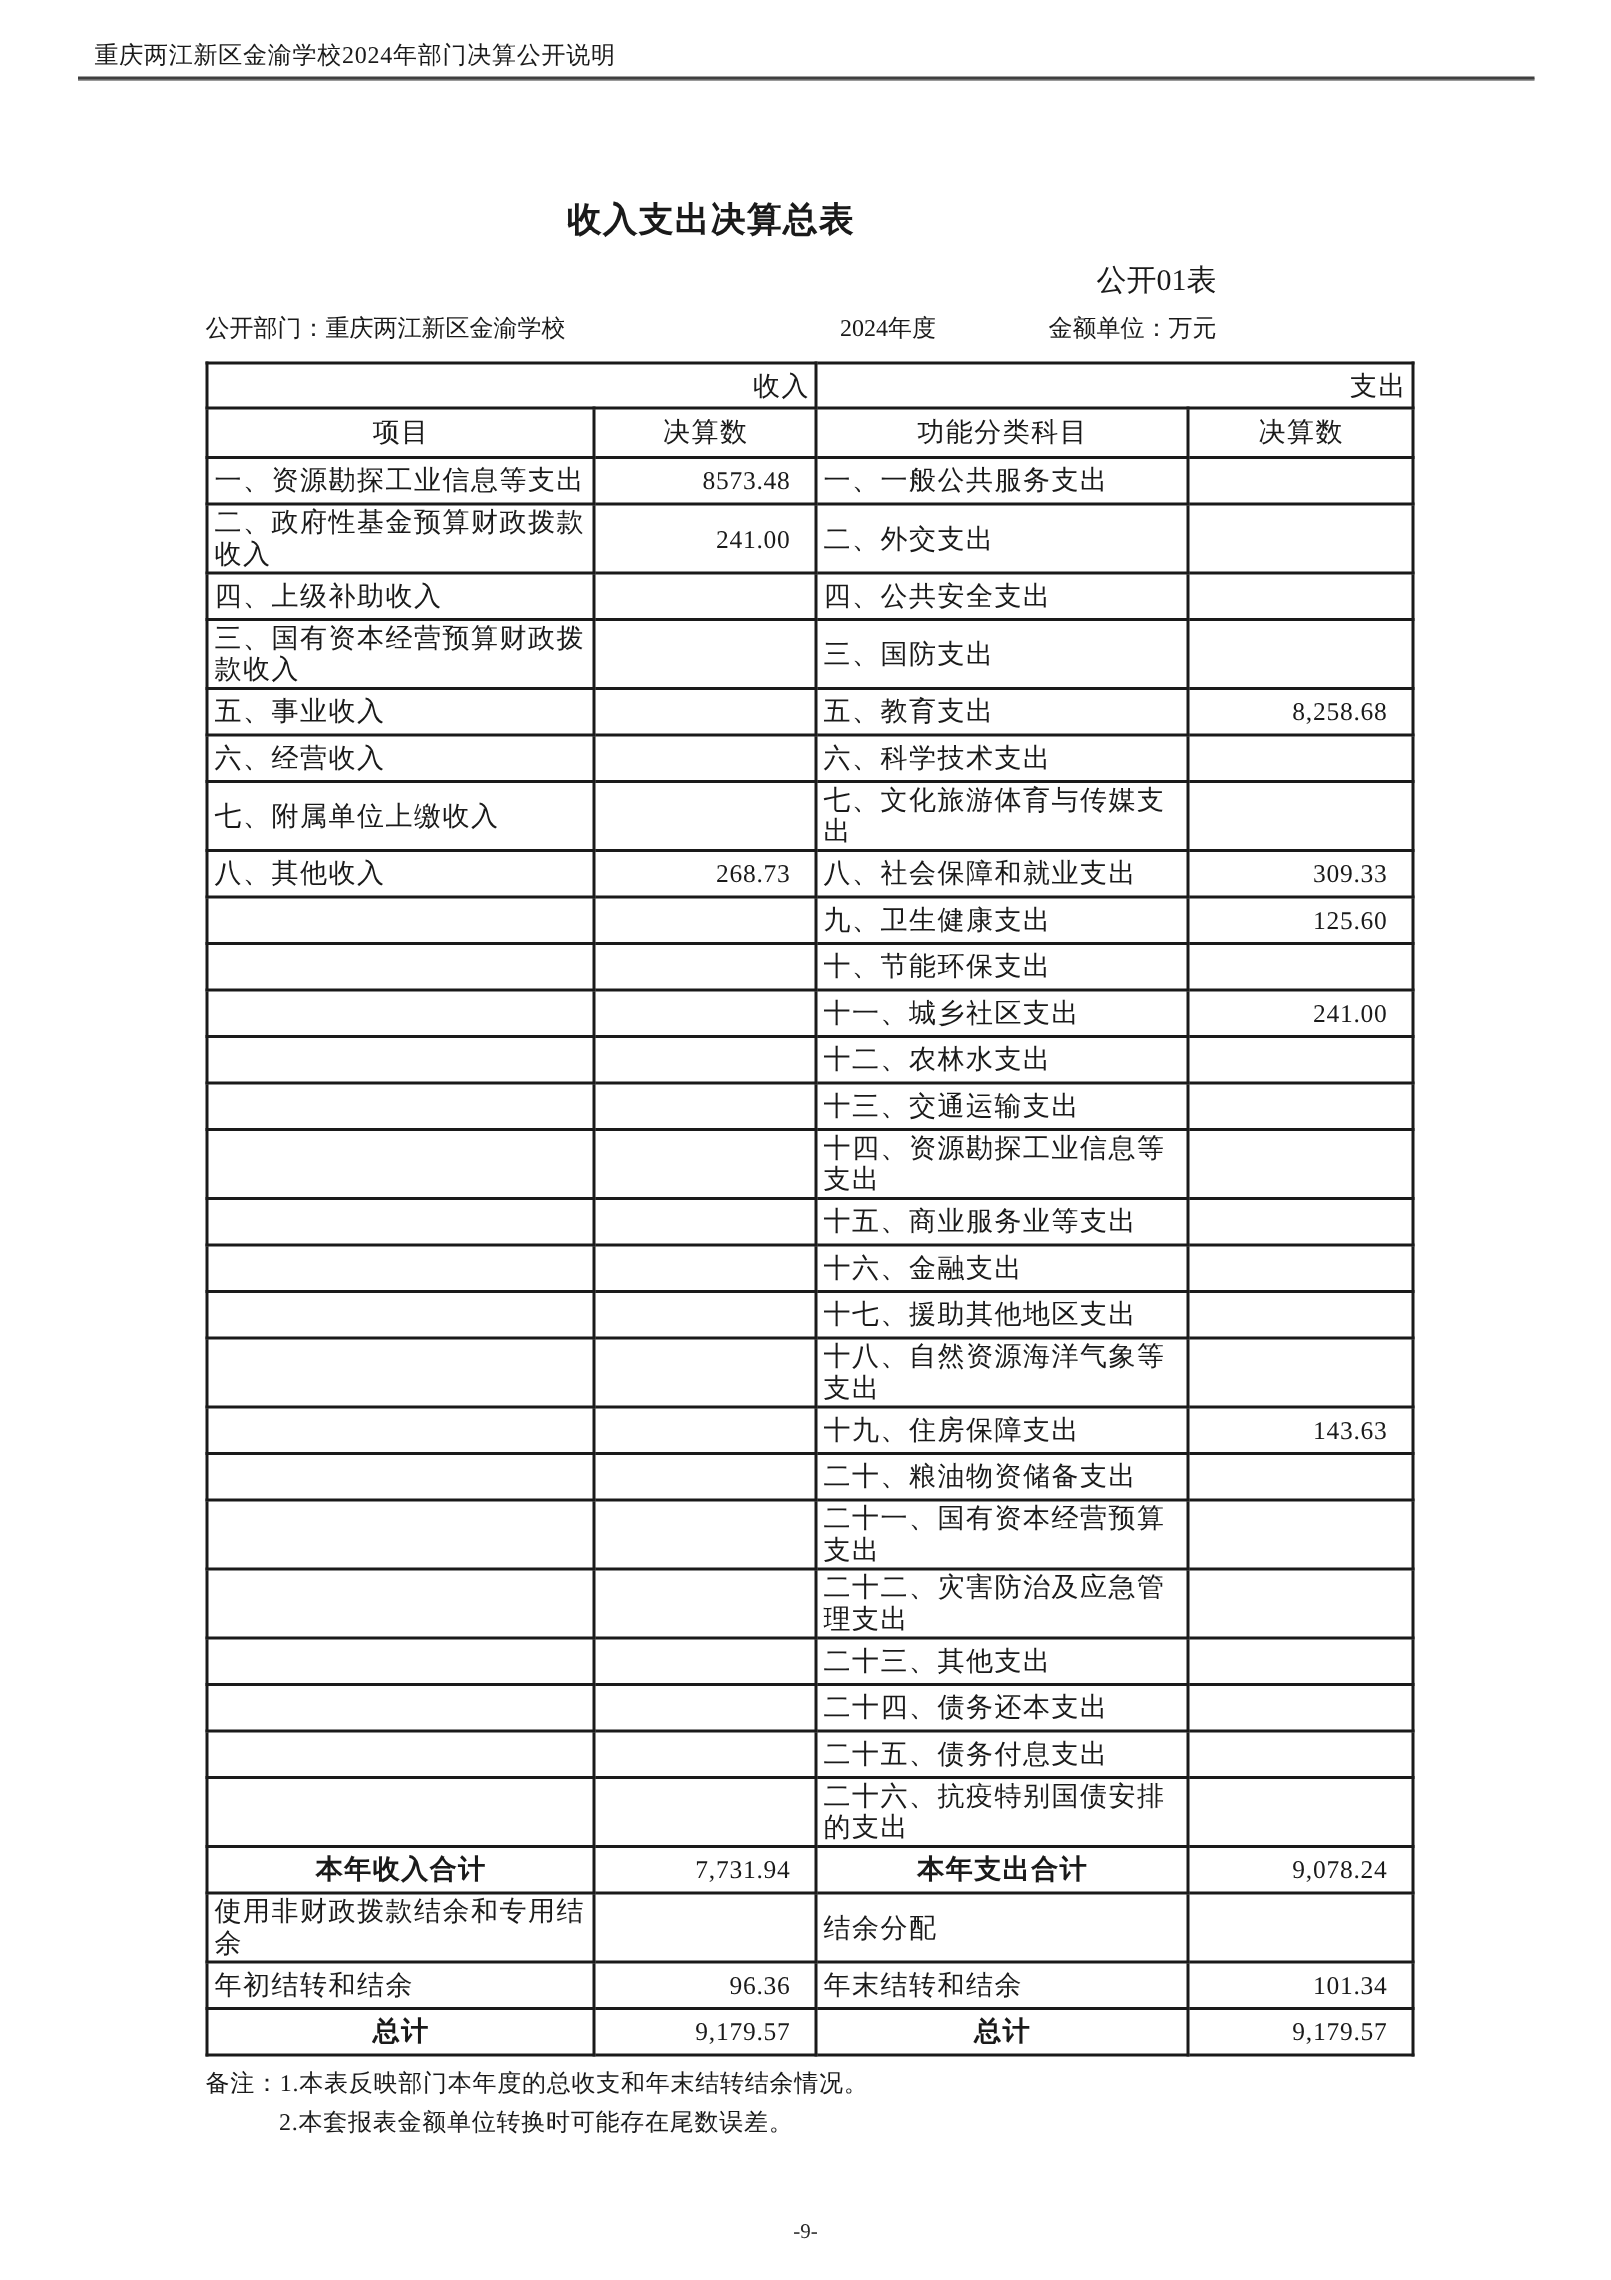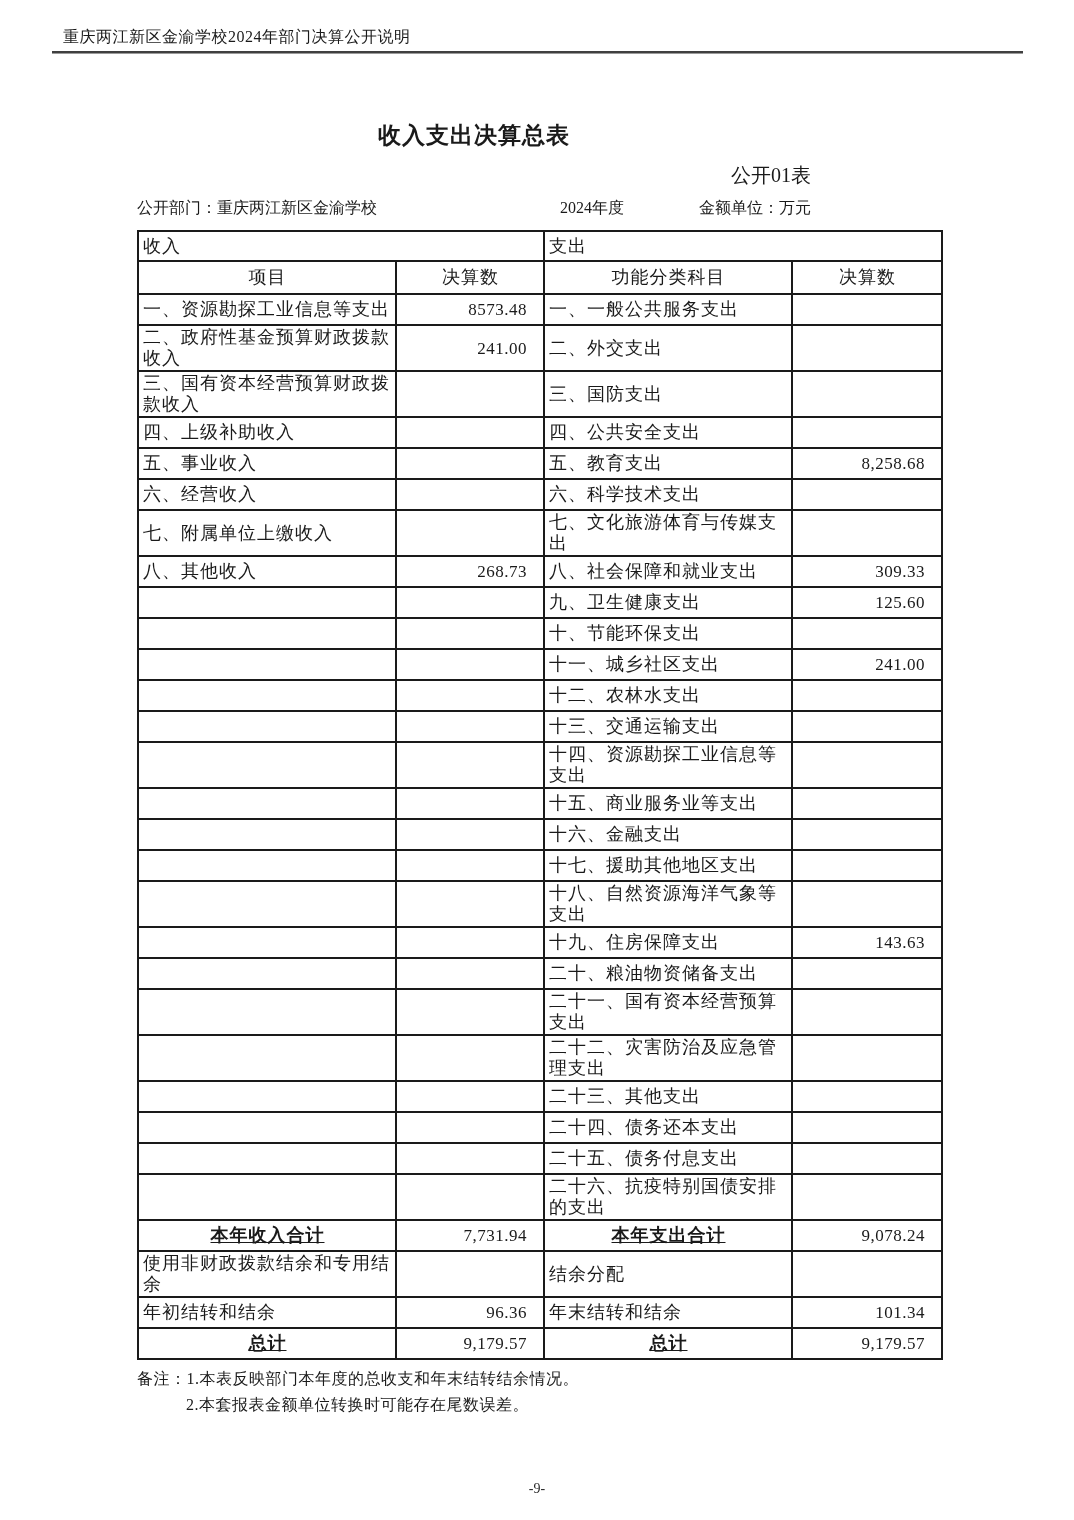--- a/index.html
+++ b/index.html
@@ -10,49 +10,49 @@
     overflow:hidden;
   }
   .doc-header {
     position:absolute; left:63px; top:27px;
     font-size:16px; letter-spacing:0.5px; white-space:nowrap;
   }
   .header-rule {
     position:absolute; left:52px; top:51px; width:971px; height:2px;
     background:#3f3f3f; box-shadow:0 1px 0 #9a9a9a;
   }
-  .content { position:absolute; left:137px; top:0; width:674px; }
+  .content { position:absolute; left:137px; top:11px; width:674px; }
   .page-title {
     margin-top:120px; text-align:center;
     font-size:23px; font-weight:bold; letter-spacing:1px;
   }
   .table-code { margin-top:11px; text-align:right; font-size:20px; }
   .info-line { margin-top:9px; position:relative; height:24px; font-size:16px; }
   .info-dept { position:absolute; left:0; top:0; }
   .info-year { position:absolute; left:409px; top:0;margin-left:14px; }
   .info-unit { position:absolute; right:0; top:0; }
   table.main {
     margin-top:8px; border-collapse:collapse; table-layout:fixed;
     width:804px;
   }
   table.main td, table.main th {
     border:2px solid #1a1a1a; font-weight:normal;
     font-size:18px; line-height:21px; letter-spacing:1px;
     padding:1px 3px 1px 4px; vertical-align:middle;
     overflow:hidden; word-break:break-all;
   }
-  table.main th.group { height:26px; text-align:left;margin-top:48px; }
+  table.main th.group { height:26px; text-align:right;margin-top:48px; }
   table.main th.colhead { height:29px; text-align:center; }
   table.main td { height:27px; }
   table.main td.num {
     text-align:right; letter-spacing:0.5px; font-size:17px;
     padding-right:16px;
   }
   table.main tr.total td.item {
-    text-align:center; font-weight:bold;text-decoration:underline;
+    text-align:center; font-weight:bold;
   }
   .notes { margin-top:6px; font-size:16px; line-height:26px; letter-spacing:0.5px; }
   .notes .note2 { padding-left:49px; }
   .page-number {
     position:absolute; left:0; top:1481px; width:1074px;
     text-align:center; font-size:14px; color:#2a2a2a;
   }
 </style>
 </head>
 <body>
@@ -95,29 +95,29 @@
           <td class="item">一、一般公共服务支出</td>
           <td class="num"></td>
         </tr>
         <tr>
           <td class="item">二、政府性基金预算财政拨款收入</td>
           <td class="num">241.00</td>
           <td class="item">二、外交支出</td>
           <td class="num"></td>
         </tr>
         <tr>
+          <td class="item">四、上级补助收入</td>
+          <td class="num"></td>
+          <td class="item">四、公共安全支出</td>
+          <td class="num"></td>
+        </tr>
+        <tr>
           <td class="item">三、国有资本经营预算财政拨款收入</td>
           <td class="num"></td>
           <td class="item">三、国防支出</td>
-          <td class="num"></td>
-        </tr>
-        <tr>
-          <td class="item">四、上级补助收入</td>
-          <td class="num"></td>
-          <td class="item">四、公共安全支出</td>
           <td class="num"></td>
         </tr>
         <tr>
           <td class="item">五、事业收入</td>
           <td class="num"></td>
           <td class="item">五、教育支出</td>
           <td class="num">8,258.68</td>
         </tr>
         <tr>
           <td class="item">六、经营收入</td>

